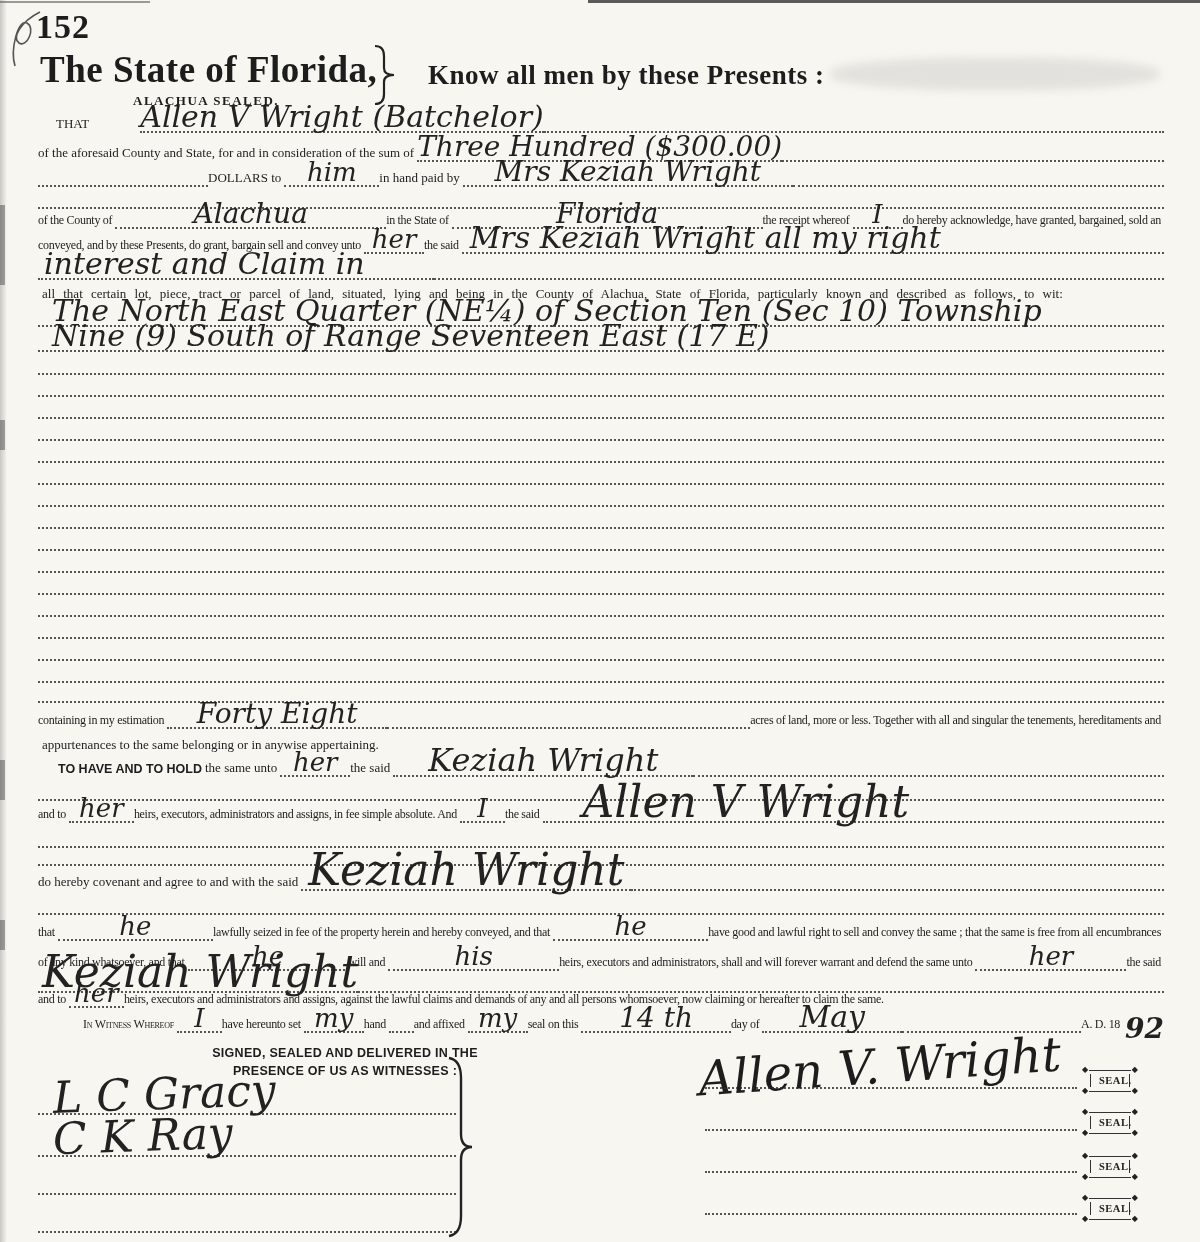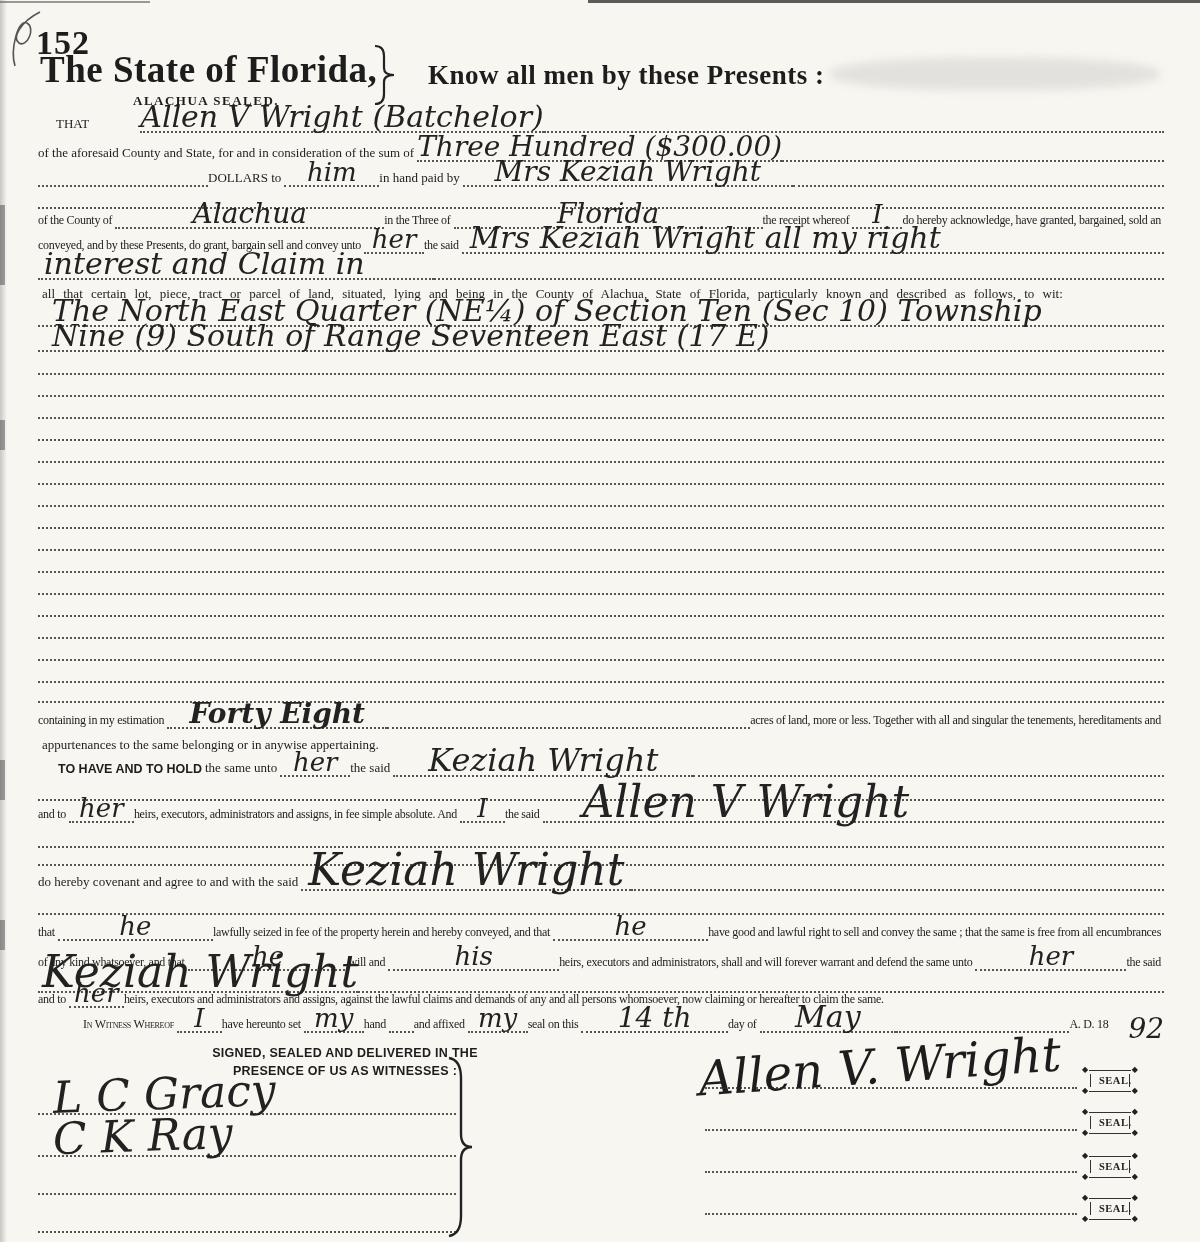--- a/index.html
+++ b/index.html
@@ -6,21 +6,21 @@
   .doc{position:relative;width:1200px;height:1242px;background:#f7f6f1;
        font-family:"Liberation Serif",serif;color:#1d1d1d;overflow:hidden;}
   
   .topline{position:absolute;top:0;left:588px;right:0;height:3px;background:rgba(25,25,25,.7);}
   .topline2{position:absolute;top:1px;left:0;width:150px;height:2px;background:rgba(40,40,40,.45);}
   .leftedge{position:absolute;left:0;top:0;bottom:0;width:7px;
             background:linear-gradient(to right,rgba(100,100,100,.32),rgba(100,100,100,0));}
   .tick{position:absolute;left:0;width:5px;background:rgba(60,60,60,.45);}
   .smudge{position:absolute;background:rgba(110,110,110,.15);filter:blur(5px);border-radius:45%;}
   
-  .pgnum{position:absolute;left:36px;top:24px;font-size:34px;font-weight:bold;letter-spacing:1px;}
+  .pgnum{position:absolute;left:36px;top:8px;font-size:34px;font-weight:bold;letter-spacing:1px;}
   .statetitle{position:absolute;left:40px;top:48px;font-size:37px;font-weight:bold;letter-spacing:.5px;}
   .county{position:absolute;left:133px;top:93px;font-size:13px;font-weight:bold;letter-spacing:1.5px;}
   .proclaim{position:absolute;left:428px;top:60px;font-size:27px;font-weight:bold;letter-spacing:.5px;}
   .hdrbrace{position:absolute;left:372px;top:44px;}
   
   .row{position:absolute;left:38px;right:36px;height:20px;display:flex;
        align-items:flex-end;white-space:nowrap;}
   .lbl{font-size:13px;line-height:1.15;padding:0 3px 1px 0;flex:0 0 auto;}
   .tight .lbl{font-size:12px;letter-spacing:-.3px;}
   .slot{border-bottom:2px dotted rgba(45,45,45,.8);text-align:center;overflow:visible;}
@@ -97,21 +97,21 @@
     <span class="lbl">in hand paid by</span>
     <span class="slot" style="flex:0 0 330px;"><span class="hw h28">Mrs Keziah Wright</span></span>
     <span class="slot grow"></span>
   </div>
 
   <div class="bl" style="top:207px;"></div>
 
   <div class="row tight" style="top:209px;">
     <span class="lbl">of the County of</span>
     <span class="slot" style="flex:1 1 160px;"><span class="hw h28">Alachua</span></span>
-    <span class="lbl">in the Three of</span>
+    <span class="lbl">in the State of</span>
     <span class="slot" style="flex:1 1 200px;"><span class="hw h28">Florida</span></span>
     <span class="lbl">the receipt whereof</span>
     <span class="slot" style="flex:0 0 50px;"><span class="hw h26">I</span></span>
     <span class="lbl">do hereby acknowledge, have granted,  bargained, sold an</span>
   </div>
 
   <div class="row tight" style="top:234px;">
     <span class="lbl">conveyed, and by these Presents, do grant, bargain sell and convey unto</span>
     <span class="slot" style="flex:0 0 60px;"><span class="hw h26">her</span></span>
     <span class="lbl">the said</span>
@@ -144,21 +144,21 @@
   <div class="bl" style="top:571px;"></div>
   <div class="bl" style="top:593px;"></div>
   <div class="bl" style="top:615px;"></div>
   <div class="bl" style="top:637px;"></div>
   <div class="bl" style="top:659px;"></div>
   <div class="bl" style="top:681px;"></div>
   <div class="bl" style="top:701px;"></div>
 
   <div class="row tight" style="top:709px;">
     <span class="lbl">containing in my estimation</span>
-    <span class="slot" style="flex:0 0 220px;font-weight:bold;"><span class="hw h28">Forty Eight</span></span>
+    <span class="slot" style="flex:0 0 220px;"><span class="hw h28">Forty Eight</span></span>
     <span class="slot grow"></span>
     <span class="lbl">acres of land, more or less.  Together with all and singular the tenements, hereditaments and</span>
   </div>
   <div class="para" style="top:737px;">appurtenances to the same belonging or in anywise appertaining.</div>
 
   <div class="row" style="top:757px;">
     <span class="lbl caps" style="padding-left:20px;">TO HAVE AND TO HOLD</span>
     <span class="lbl">the same unto</span>
     <span class="slot" style="flex:0 0 70px;"><span class="hw h26">her</span></span>
     <span class="lbl">the said</span>
@@ -226,21 +226,21 @@
     <span class="slot" style="flex:0 0 25px;"></span>
     <span class="lbl">and affixed</span>
     <span class="slot" style="flex:0 0 60px;"><span class="hw h26">my</span></span>
     <span class="lbl">seal</span>
     <span class="lbl">on this</span>
     <span class="slot" style="flex:1 1 120px;text-align:center;"><span class="hw h28">14 th</span></span>
     <span class="lbl">day of</span>
     <span class="slot" style="flex:1 1 110px;"><span class="hw h30">May</span></span>
     <span class="slot" style="flex:2 1 120px;"></span>
     <span class="lbl">A. D. 18</span>
-    <span class="hw h28" style="margin-left:17px;">92</span>
+    <span class="hw h28" style="margin-left:2px;font-weight:bold;">92</span>
   </div>
 
   <div class="attest">
     <div>SIGNED, SEALED AND DELIVERED IN THE</div>
     <div>PRESENCE OF US AS WITNESSES :</div>
   </div>
 
   <div class="row" style="top:1093px;left:38px;right:auto;width:418px;height:22px;">
     <span class="slot grow tl" style="padding-left:15px;"><span class="hw sig">L C Gracy</span></span>
   </div>

